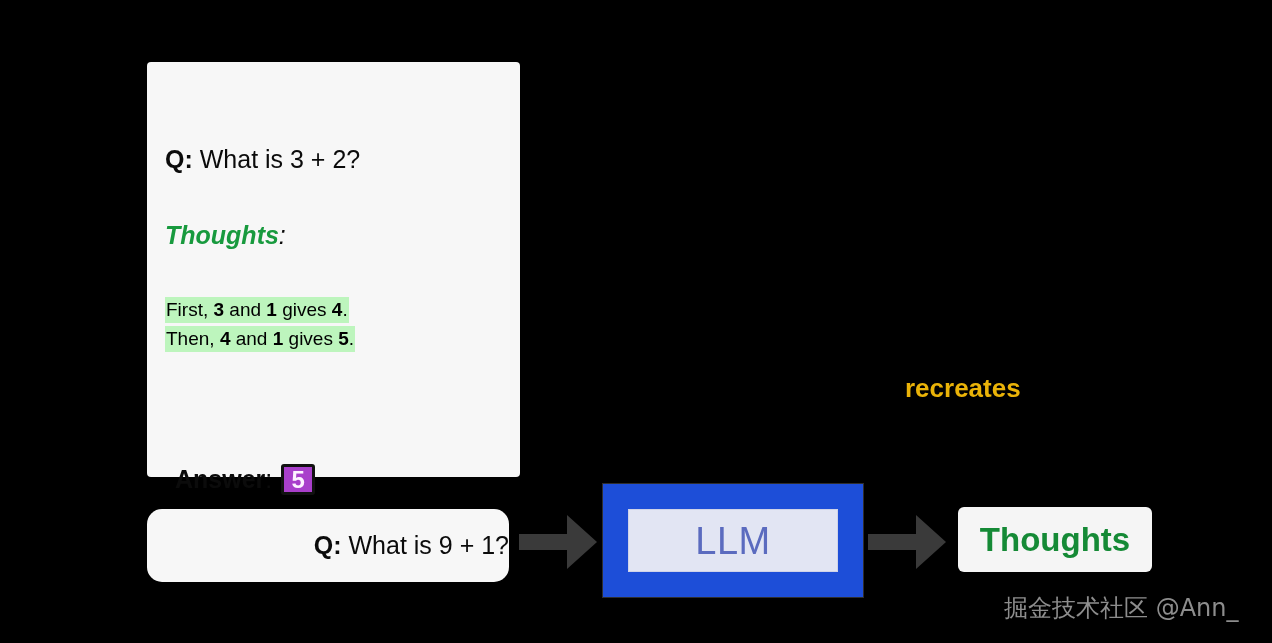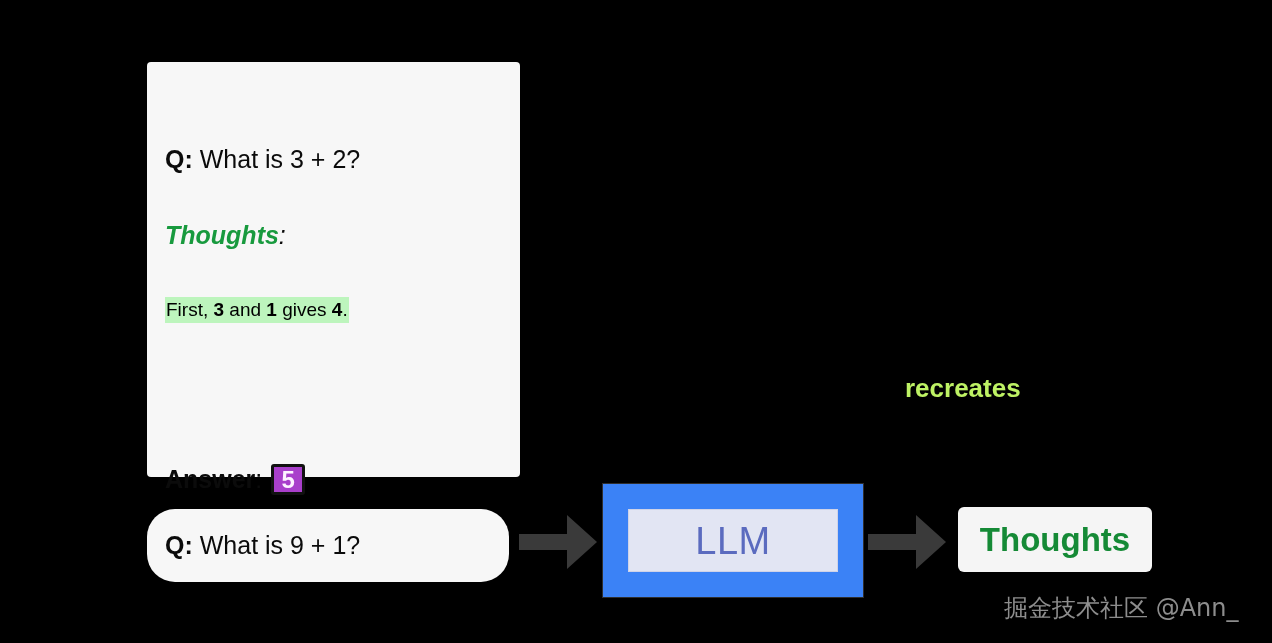--- a/index.html
+++ b/index.html
@@ -31,37 +31,37 @@
   }
   .thought{
     font-size:19px;color:#000;line-height:1.0;margin-bottom:10px;
     white-space:nowrap;
   }
   .thought .hl{
     background:#bdf5bd;padding:2px 1px 3px 1px;
   }
   .thought b{font-weight:700;}
   #answer-row{
-    position:absolute;left:18px;top:402px;display:flex;align-items:center;
+    position:absolute;left:28px;top:402px;display:flex;align-items:center;
     font-size:25px;color:#0b0b0b;white-space:nowrap;
   }
   #answer-row .alabel{font-weight:700;}
   #answer-badge{
     display:inline-flex;align-items:center;justify-content:center;
     margin-left:9px;min-width:34px;height:31px;padding:0 7px;
     background:#a93fcb;border:3px solid #111;border-radius:3px;
     color:#fdf2ff;font-weight:700;font-size:24px;line-height:1;
     box-sizing:border-box;
   }
 
   
   #query-box{
     position:absolute;left:147px;top:509px;width:362px;height:73px;
-    background:#f7f7f7;border-radius:28px;box-sizing:border-box;
-    display:flex;align-items:center;padding-left:18px;
+    background:#f7f7f7;border-radius:15px;box-sizing:border-box;
+    display:flex;align-items:center;padding-left:18px;justify-content:flex-end;
   }
 
   
   .arrow{position:absolute;height:54px;}
   .arrow .shaft{
     position:absolute;left:0;top:19px;height:16px;background:#3a3a3a;
   }
   .arrow .head{
     position:absolute;top:0;width:0;height:0;
     border-top:27px solid transparent;border-bottom:27px solid transparent;
@@ -70,21 +70,21 @@
   #arrow-in{left:519px;top:515px;width:78px;}
   #arrow-in .shaft{width:50px;}
   #arrow-in .head{left:48px;}
   #arrow-out{left:868px;top:515px;width:78px;}
   #arrow-out .shaft{width:50px;}
   #arrow-out .head{left:48px;}
 
   
   #llm-box{
     position:absolute;left:602px;top:483px;width:262px;height:115px;
-    background:#3b82f6;border:1px solid #2e2e2e;box-sizing:border-box;
+    background:#1d4ed8;border:1px solid #2e2e2e;box-sizing:border-box;
     padding:25px;
   }
   #llm-inner{
     width:100%;height:100%;background:#e2e5f3;border:1px solid #cfd3e8;
     box-sizing:border-box;display:flex;align-items:center;justify-content:center;
   }
   #llm-label{
     font-size:38px;color:#5b6bbf;letter-spacing:0.5px;line-height:1;
   }
 
@@ -94,21 +94,21 @@
     background:#f5f5f5;border-radius:6px;box-sizing:border-box;
     display:flex;align-items:center;justify-content:center;
   }
   #output-label{
     font-size:33px;font-weight:700;color:#158a36;line-height:1;
   }
 
   
   #annotation{
     position:absolute;left:905px;top:370px;width:230px;
-    color:#bef264;font-size:26px;font-weight:700;line-height:1.45;
+    color:#eab308;font-size:26px;font-weight:700;line-height:1.45;
     text-align:left;
   }
   #annotation .l2{display:block;padding-left:82px;}
 
   
   #watermark{
     position:absolute;left:1004px;top:596px;
     color:#8d8d8d;font-size:24px;line-height:1;white-space:nowrap;
     font-family:"DejaVu Sans",sans-serif;
   }
@@ -124,20 +124,23 @@
       <b>Q:</b><span> What is 3 + 2?</span>
     </div>
 
     <div id="thoughts-label">
       <span class="kw">Thoughts</span><span>:</span>
     </div>
 
     <div id="thought-lines">
       <div class="thought">
         <span class="hl">First, <b>3</b> and <b>1</b> gives <b>4</b>.</span>
+      </div>
+      <div class="thought">
+        <span class="hl">Then, <b>4</b> and <b>1</b> gives <b>5</b>.</span>
       </div>
     </div>
 
     <div id="answer-row">
       <span class="alabel">Answer</span>
         <span>:</span>
       <span id="answer-badge">5</span>
     </div>
   </div>
 

